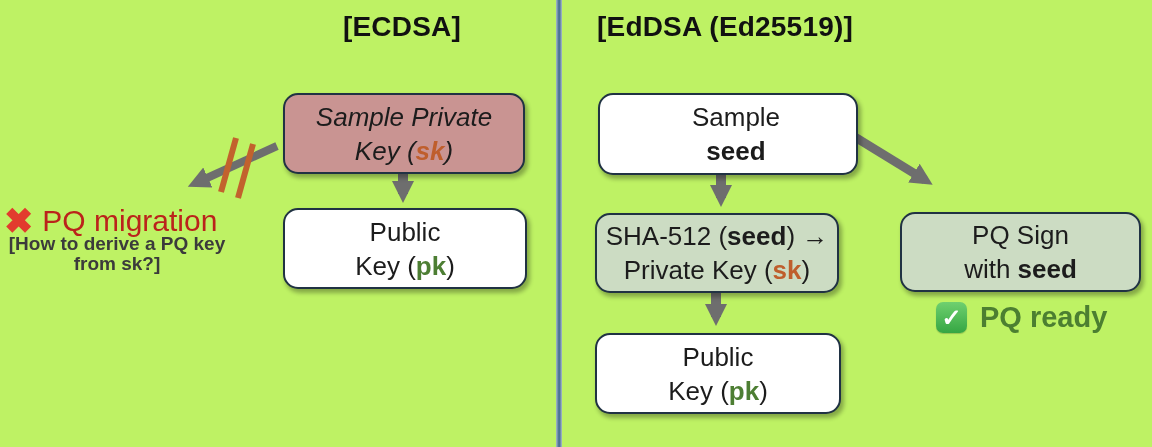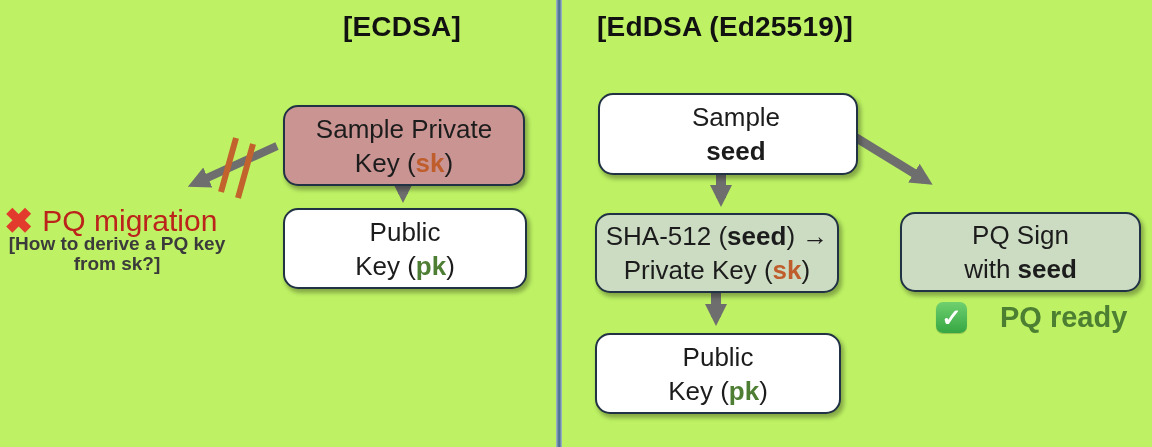--- a/index.html
+++ b/index.html
@@ -44,21 +44,21 @@
   .pq-ready{
     position:absolute;left:936px;top:301px;display:flex;align-items:center;gap:13px;
   }
   .check-box{
     width:31px;height:31px;border-radius:7px;
     background:linear-gradient(180deg,#6fd06f 0%,#35a643 100%);
     display:flex;align-items:center;justify-content:center;
     color:#fff;font-size:24px;font-weight:bold;line-height:31px;
     box-shadow:0 1px 1px rgba(0,0,0,0.2);
   }
-  .pq-ready-label{font-size:29px;font-weight:bold;color:#4c7f31;margin-left:20px;}
+  .pq-ready-label{font-size:29px;font-weight:bold;color:#4c7f31;}
 </style>
 </head>
 <body>
 
 <div class="canvas">
 
   <svg class="svg-overlay" width="1152" height="447" viewBox="0 0 1152 447">
     <defs>
       <marker id="ah" markerUnits="userSpaceOnUse" markerWidth="26" markerHeight="26" refX="13" refY="13" orient="auto">
         <polygon points="0,2 22,13 0,24" fill="#6e6e6e"></polygon>
@@ -76,21 +76,21 @@
     <line x1="716" y1="291" x2="716" y2="317" stroke="#6e6e6e" stroke-width="10" marker-end="url(#ah)"></line>
 
     <line x1="850" y1="134" x2="925" y2="180" stroke="#6e6e6e" stroke-width="9" marker-end="url(#ah)"></line>
   </svg>
 
   <div class="divider"></div>
 
   <div class="col-title t-left">[ECDSA]</div>
   <div class="col-title t-right">[EdDSA (Ed25519)]</div>
 
-  <div class="node fill-pink" style="left:283px;top:105px;width:238px;height:77px;">
+  <div class="node fill-pink" style="left:283px;top:93px;width:238px;height:77px;font-style:italic;">
     <div class="ln"><span>Sample Private</span></div>
     <div class="ln"><span>Key (</span><span class="key-orange">sk</span><span>)</span></div>
   </div>
 
   <div class="node" style="left:283px;top:208px;width:240px;height:77px;">
     <div class="ln"><span>Public</span></div>
     <div class="ln"><span>Key (</span><span class="key-green">pk</span><span>)</span></div>
   </div>
 
   <div class="pq-migration">

